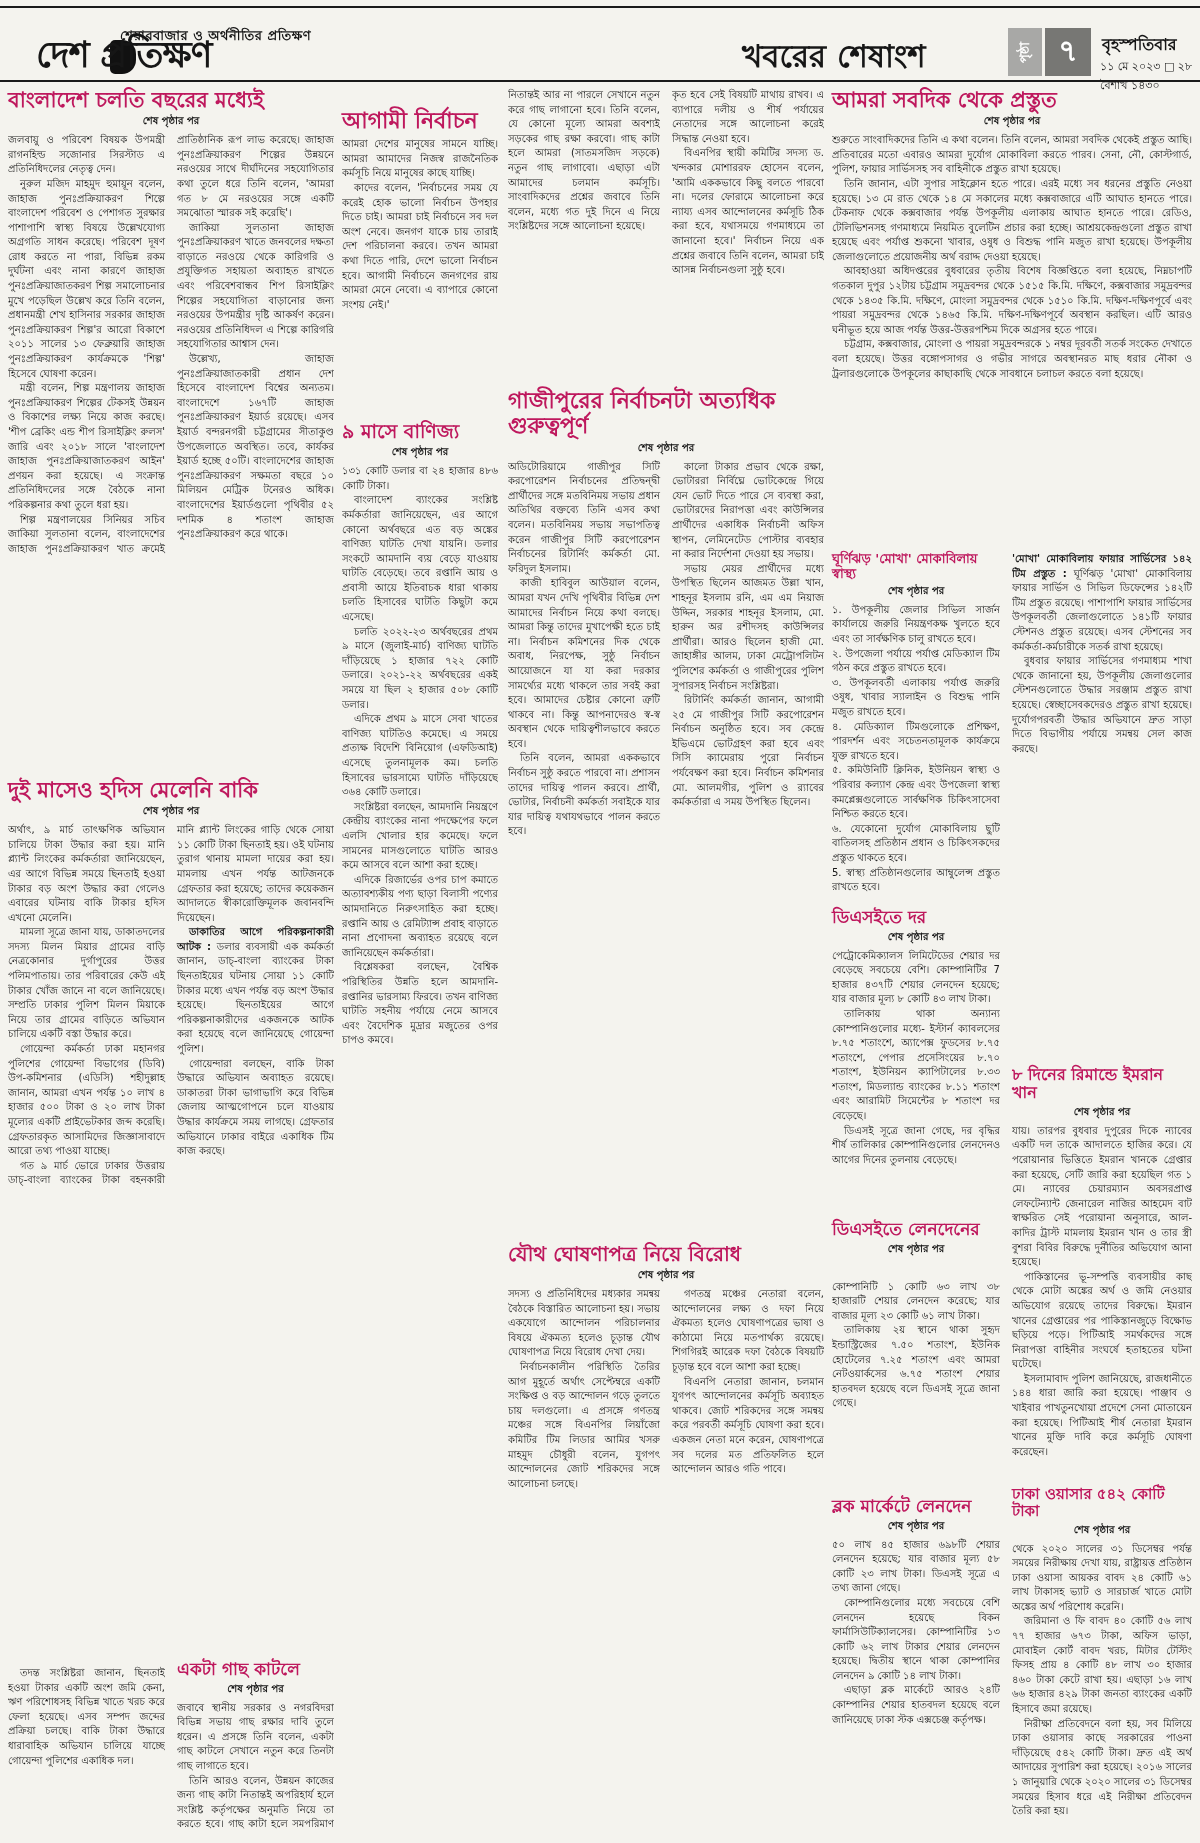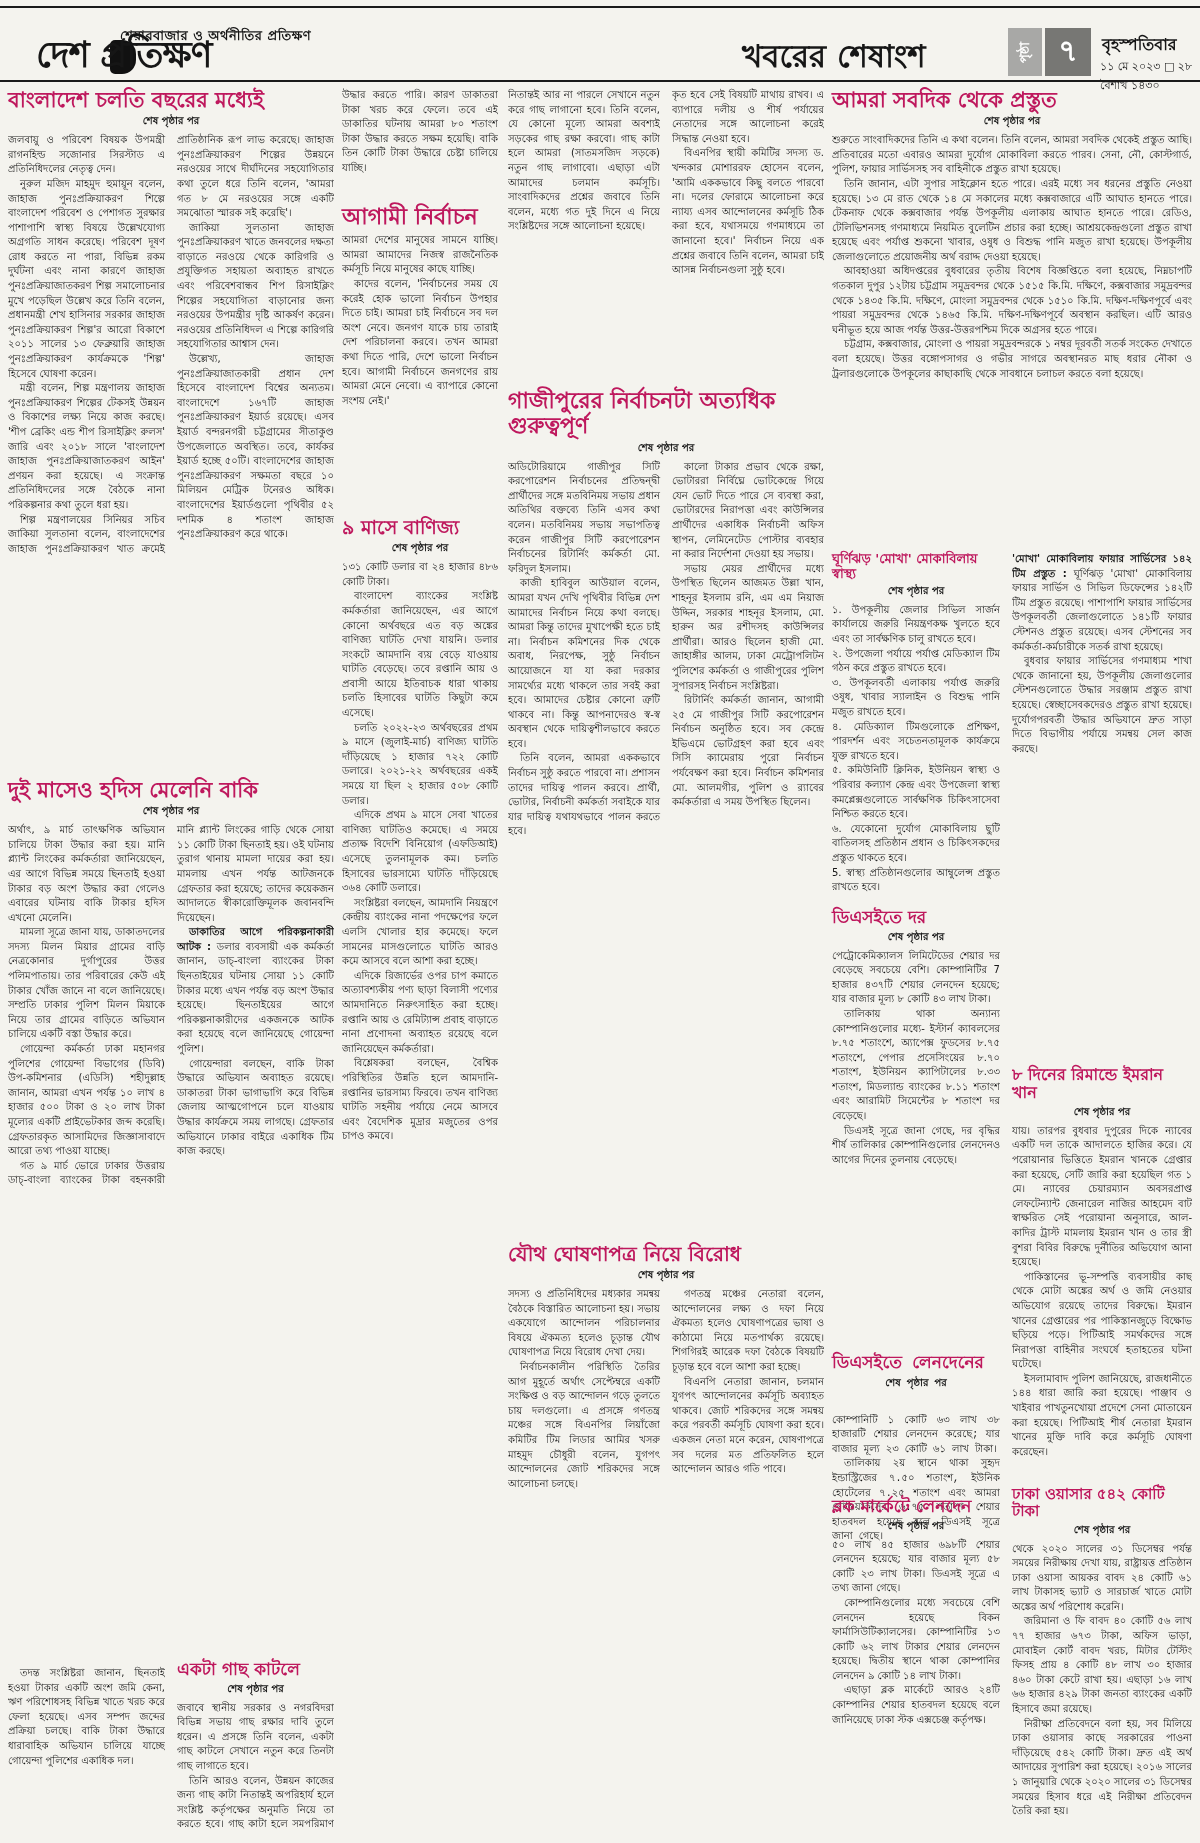--- a/index.html
+++ b/index.html
@@ -79,23 +79,20 @@
   <div class="abs" style="left:177px;top:1660px;width:157px;">
     <div class="hl" style="font-size:17px;">একটা গাছ কাটলে</div>
     <div class="cont">শেষ পৃষ্ঠার পর</div>
     <div class="body" style="height:130px;">
       <p class="noindent">জবাবে স্থানীয় সরকার ও নগরবিদরা বিভিন্ন সভায় গাছ রক্ষার দাবি তুলে ধরেন। এ প্রসঙ্গে তিনি বলেন, একটা গাছ কাটলে সেখানে নতুন করে তিনটা গাছ লাগাতে হবে।</p>
       <p>তিনি আরও বলেন, উন্নয়ন কাজের জন্য গাছ কাটা নিতান্তই অপরিহার্য হলে সংশ্লিষ্ট কর্তৃপক্ষের অনুমতি নিয়ে তা করতে হবে। গাছ কাটা হলে সমপরিমাণ গাছ লাগানোর ব্যবস্থাও করতে হবে।</p>
     </div>
   </div>
 
   <div class="abs" style="left:342px;top:88px;width:156px;">
-    <div class="body" style="height:96px;">
-      <p class="noindent">উদ্ধার করতে পারি। কারণ ডাকাতরা টাকা খরচ করে ফেলে। তবে এই ডাকাতির ঘটনায় আমরা ৮০ শতাংশ টাকা উদ্ধার করতে সক্ষম হয়েছি। বাকি তিন কোটি টাকা উদ্ধারে চেষ্টা চালিয়ে যাচ্ছি।</p>
-    </div>
     <div class="hl" style="font-size:22px;margin-top:20px;">আগামী নির্বাচন</div>
     <div class="body" style="height:278px;margin-top:4px;">
       <p class="noindent">আমরা দেশের মানুষের সামনে যাচ্ছি। আমরা আমাদের নিজস্ব রাজনৈতিক কর্মসূচি নিয়ে মানুষের কাছে যাচ্ছি।</p>
       <p>কাদের বলেন, 'নির্বাচনের সময় যে করেই হোক ভালো নির্বাচন উপহার দিতে চাই। আমরা চাই নির্বাচনে সব দল অংশ নেবে। জনগণ যাকে চায় তারাই দেশ পরিচালনা করবে। তখন আমরা কথা দিতে পারি, দেশে ভালো নির্বাচন হবে। আগামী নির্বাচনে জনগণের রায় আমরা মেনে নেবো। এ ব্যাপারে কোনো সংশয় নেই।'</p>
     </div>
     <div class="hl" style="font-size:19px;margin-top:6px;">৯ মাসে বাণিজ্য</div>
     <div class="cont">শেষ পৃষ্ঠার পর</div>
     <div class="body" style="height:1290px;">
       <p class="noindent">১৩১ কোটি ডলার বা ২৪ হাজার ৪৮৬ কোটি টাকা।</p>
       <p>বাংলাদেশ ব্যাংকের সংশ্লিষ্ট কর্মকর্তারা জানিয়েছেন, এর আগে কোনো অর্থবছরে এত বড় অঙ্কের বাণিজ্য ঘাটতি দেখা যায়নি। ডলার সংকটে আমদানি ব্যয় বেড়ে যাওয়ায় ঘাটতি বেড়েছে। তবে রপ্তানি আয় ও প্রবাসী আয়ে ইতিবাচক ধারা থাকায় চলতি হিসাবের ঘাটতি কিছুটা কমে এসেছে।</p>
@@ -169,21 +166,21 @@
   <div class="abs" style="left:832px;top:908px;width:168px;">
     <div class="hl" style="font-size:17px;">ডিএসইতে দর</div>
     <div class="cont">শেষ পৃষ্ঠার পর</div>
     <div class="body" style="height:330px;">
       <p class="noindent">পেট্রোকেমিক্যালস লিমিটেডের শেয়ার দর বেড়েছে সবচেয়ে বেশি। কোম্পানিটির 7 হাজার ৪৩৭টি শেয়ার লেনদেন হয়েছে; যার বাজার মূল্য ৮ কোটি ৪৩ লাখ টাকা।</p>
       <p>তালিকায় থাকা অন্যান্য কোম্পানিগুলোর মধ্যে- ইস্টার্ন ক্যাবলসের ৮.৭৫ শতাংশে, অ্যাপেক্স ফুডসের ৮.৭৫ শতাংশে, পেপার প্রসেসিংয়ের ৮.৭০ শতাংশ, ইউনিয়ন ক্যাপিটালের ৮.৩৩ শতাংশ, মিডল্যান্ড ব্যাংকের ৮.১১ শতাংশ এবং আরামিট সিমেন্টের ৮ শতাংশ দর বেড়েছে।</p>
       <p>ডিএসই সূত্রে জানা গেছে, দর বৃদ্ধির শীর্ষ তালিকার কোম্পানিগুলোর লেনদেনও আগের দিনের তুলনায় বেড়েছে।</p>
     </div>
   </div>
 
-  <div class="abs" style="left:832px;top:1354px;width:168px;font-family:Liberation Mono, monospace;">
+  <div class="abs" style="left:832px;top:1220px;width:168px;">
     <div class="hl" style="font-size:17px;">ডিএসইতে লেনদেনের</div>
     <div class="cont">শেষ পৃষ্ঠার পর</div>
     <div class="body" style="height:155px;margin-top:22px;">
       <p class="noindent">কোম্পানিটি ১ কোটি ৬৩ লাখ ৩৮ হাজারটি শেয়ার লেনদেন করেছে; যার বাজার মূল্য ২৩ কোটি ৬১ লাখ টাকা।</p>
       <p>তালিকায় ২য় স্থানে থাকা সুহৃদ ইন্ডাস্ট্রিজের ৭.৫০ শতাংশ, ইউনিক হোটেলের ৭.২৫ শতাংশ এবং আমরা নেটওয়ার্কসের ৬.৭৫ শতাংশ শেয়ার হাতবদল হয়েছে বলে ডিএসই সূত্রে জানা গেছে।</p>
     </div>
   </div>
 
   <div class="abs" style="left:832px;top:1497px;width:168px;">
     <div class="hl" style="font-size:17px;">ব্লক মার্কেটে লেনদেন</div>

